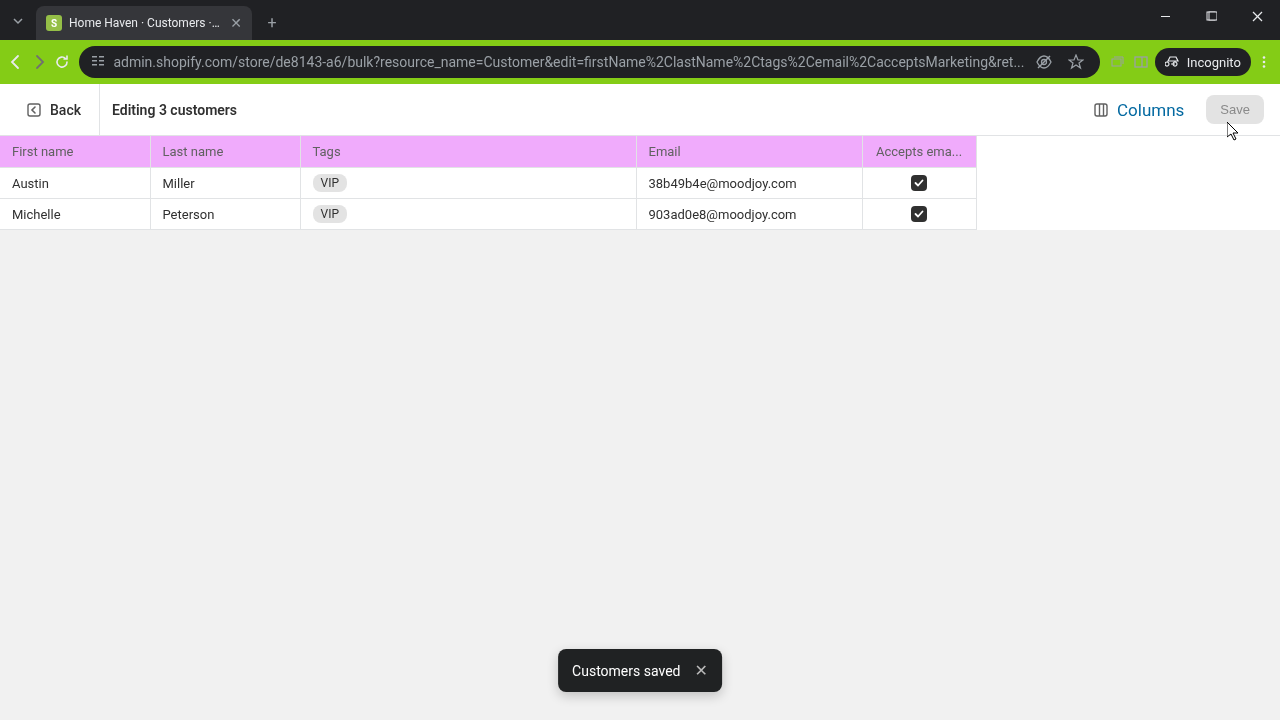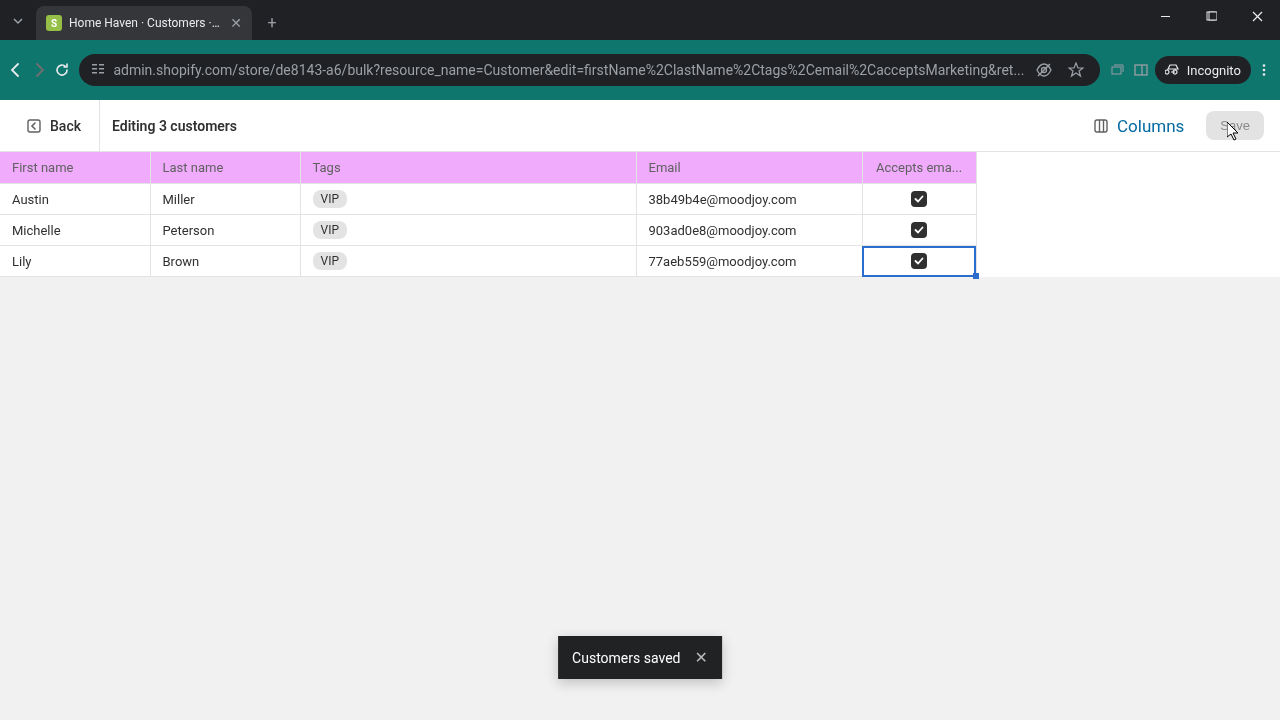--- a/index.html
+++ b/index.html
@@ -9,21 +9,21 @@
 .titlebar { background: #202124; height: 40px; display: flex; align-items: flex-start; }
 .tab-dropdown { width: 36px; height: 34px; display: flex; align-items: center; justify-content: center; color: #9aa0a6; margin-top: 4px; }
 .tab { background: #35363a; height: 34px; margin-top: 6px; border-radius: 8px 8px 0 0; display: flex; align-items: center; padding: 0 8px 0 10px; width: 216px; gap: 7px; }
 .favicon { width: 16px; height: 16px; background: #95bf47; border-radius: 3px; display: flex; align-items: center; justify-content: center; color: #fff; font-size: 10px; font-weight: bold; }
 .tab-title { color: #e8eaed; font-size: 12px; flex: 1; white-space: nowrap; overflow: hidden; text-overflow: ellipsis; }
 .tab-close { color: #9aa0a6; width: 16px; height: 16px; display: flex; align-items: center; justify-content: center; font-size: 14px; cursor: pointer; }
 .new-tab { color: #9aa0a6; width: 28px; height: 28px; display: flex; align-items: center; justify-content: center; margin-top: 8px; margin-left: 6px; font-size: 16px; }
 .window-controls { margin-left: auto; display: flex; }
 .win-btn { width: 46px; height: 32px; display: flex; align-items: center; justify-content: center; color: #e8eaed; font-size: 12px; }
 
-.toolbar { background: #0f766e; height: 60px; display: flex; align-items: center; padding: 0 6px; gap: 4px; }
+.toolbar { background: #84cc16; height: 44px; display: flex; align-items: center; padding: 0 6px; gap: 4px; }
 .nav-btn { width: 32px; height: 32px; display: flex; align-items: center; justify-content: center; color: #9aa0a6; border-radius: 50%; }
 .address-bar { flex: 1; background: #202124; border-radius: 16px; height: 32px; display: flex; align-items: center; padding: 0 12px; gap: 8px; margin: 0 4px; }
 .site-icon { color: #9aa0a6; font-size: 13px; }
 .url { color: #9aa0a6; font-size: 14px; flex: 1; white-space: nowrap; overflow: hidden; text-overflow: ellipsis; }
 .addr-icon { color: #9aa0a6; width: 24px; display: flex; justify-content: center; }
 .incognito { background: #202124; border-radius: 14px; height: 28px; padding: 0 10px; display: flex; align-items: center; gap: 6px; color: #e8eaed; font-size: 13px; }
 
 
 .app-header { background: #fff; height: 52px; border-bottom: 1px solid #e1e3e5; display: flex; align-items: center; padding: 0 16px; }
 .back-btn { display: flex; align-items: center; gap: 8px; color: #303030; font-size: 14px; font-weight: 500; cursor: pointer; padding: 6px 10px; border-radius: 6px; justify-content: space-between; }
@@ -45,21 +45,21 @@
 .col-accepts { width: 114px; text-align: center; }
 th.col-first { border-left: none; }
 td.col-first { border-left: none; }
 .tag-pill { background: #e3e3e3; color: #303030; border-radius: 8px; padding: 2px 8px; font-size: 12px; display: inline-block; }
 .chk { width:16px; height:16px; background:#303030; border-radius:4px; display:inline-flex; align-items:center; justify-content:center; }
 .chk svg { width:10px; height:10px; }
 td.selected { outline: 2px solid #2c6ecb; outline-offset: -2px; position: relative; }
 td.selected::after { content:''; position:absolute; right:-3px; bottom:-3px; width:6px; height:6px; background:#2c6ecb; }
 
 
-.toast { position: absolute; bottom: 41px; left: 50%; transform: translateX(-50%); background: #202223; color: #fff; border-radius: 0; padding: 12px 14px; display: flex; align-items: center; gap: 14px; font-size: 14px; box-shadow: 0 4px 12px rgba(0,0,0,0.2); }
+.toast { position: absolute; bottom: 28px; left: 50%; transform: translateX(-50%); background: #202223; color: #fff; border-radius: 8px; padding: 12px 14px; display: flex; align-items: center; gap: 14px; font-size: 14px; box-shadow: 0 4px 12px rgba(0,0,0,0.2); }
 .toast-close { color: #bababa; cursor: pointer; font-size: 16px; }
 
 
 .cursor { position: absolute; top: 122px; left: 1227px; pointer-events: none; }
 </style>
 </head>
 <body>
 
 <div class="titlebar">
   <div class="tab-dropdown">
@@ -210,31 +210,20 @@
           <td class="col-first">Michelle</td>
           <td class="col-last">Peterson</td>
           <td class="col-tags"><span class="tag-pill">VIP</span></td>
           <td class="col-email">903ad0e8@moodjoy.com</td>
           <td class="col-accepts"><span class="chk">
               <svg viewBox="0 0 10 10">
                 <path d="M1.5 5 L4 7.5 L8.5 2.5" stroke="#fff" stroke-width="1.8" fill="none" stroke-linecap="round"></path>
               </svg>
             </span></td>
         </tr>
-        <tr>
-          <td class="col-first">Lily</td>
-          <td class="col-last">Brown</td>
-          <td class="col-tags"><span class="tag-pill">VIP</span></td>
-          <td class="col-email">77aeb559@moodjoy.com</td>
-          <td class="col-accepts selected"><span class="chk">
-              <svg viewBox="0 0 10 10">
-                <path d="M1.5 5 L4 7.5 L8.5 2.5" stroke="#fff" stroke-width="1.8" fill="none" stroke-linecap="round"></path>
-              </svg>
-            </span></td>
-        </tr>
       </tbody>
   </table>
 </div>
 
 <div class="toast">
   <span>Customers saved</span>
   <span class="toast-close">✕</span>
 </div>
 
 <svg class="cursor" width="16" height="20" viewBox="0 0 16 20">

